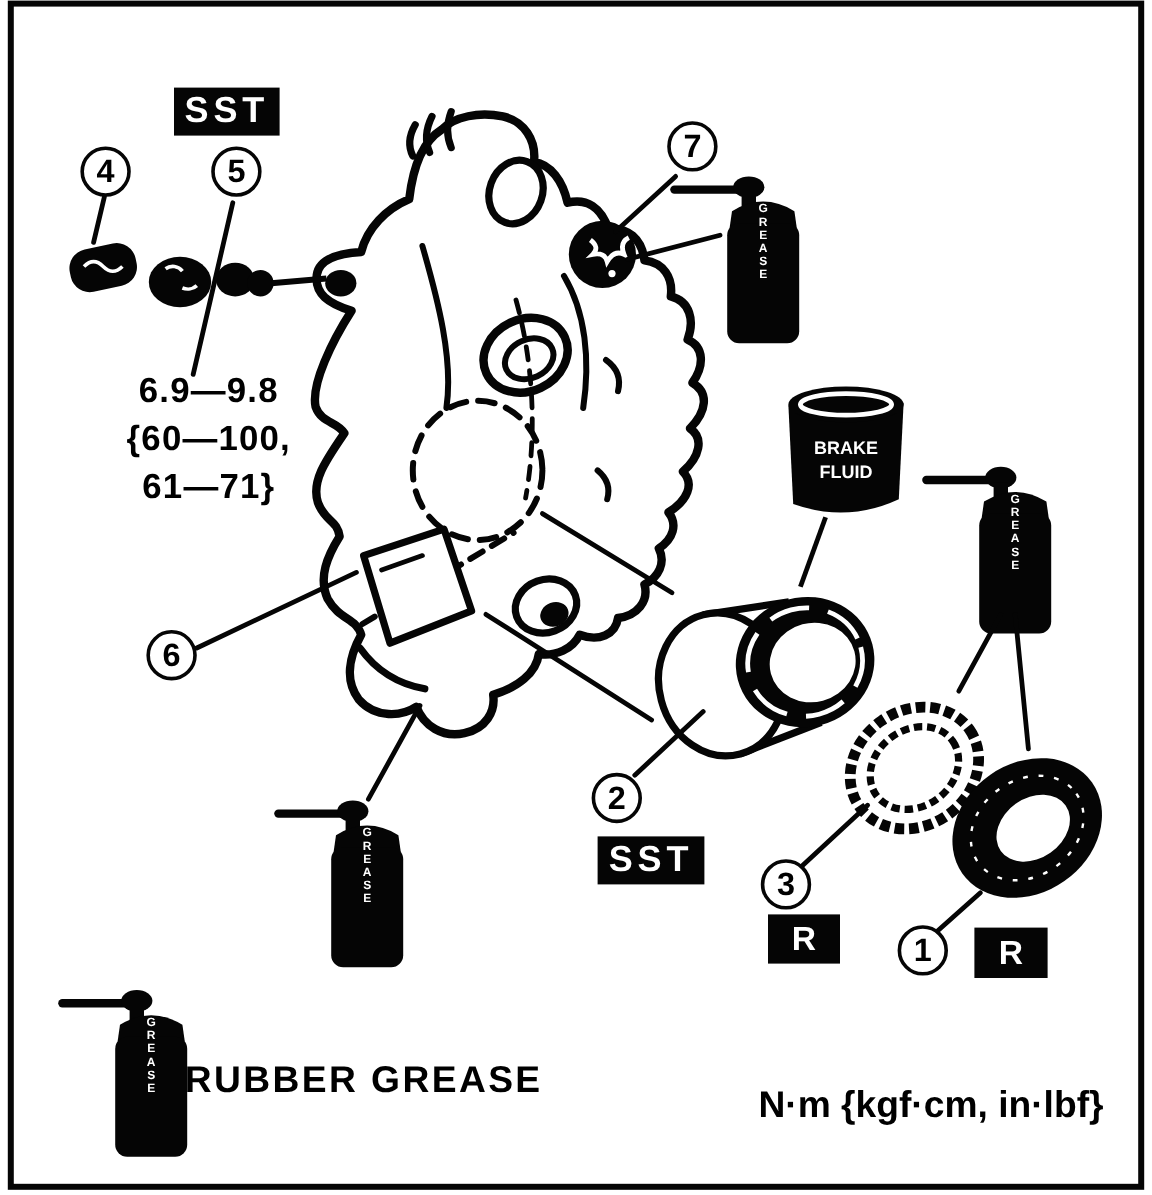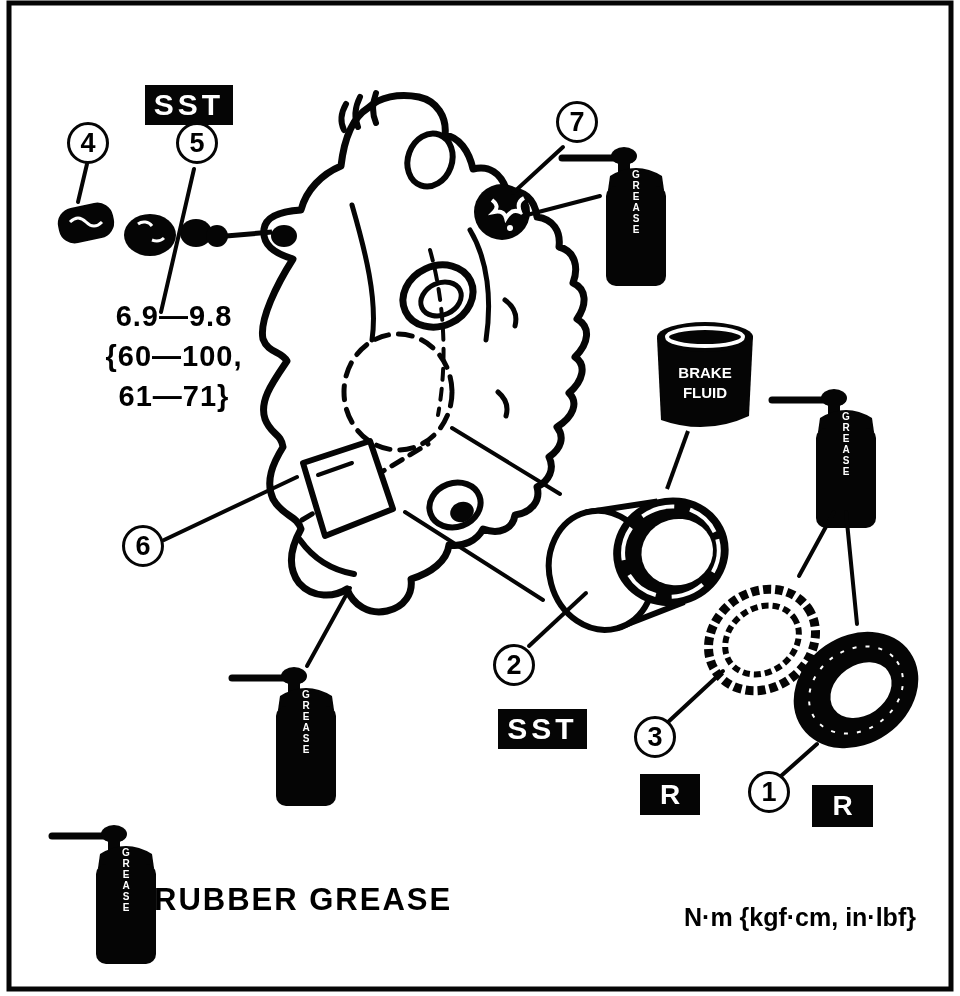--- a/index.html
+++ b/index.html
@@ -4,21 +4,21 @@
 <style>
   html,body{margin:0;padding:0;background:#e8e8e4;}
   .stage{
     position:relative;width:960px;height:996px;background:#ffffff;
     font-family:"Liberation Sans", sans-serif;overflow:hidden;
   }
   .stage svg{position:absolute;left:0;top:0;}
   .lbl{position:absolute;color:#000;font-weight:bold;white-space:nowrap;}
   .blackbox{
     position:absolute;background:#050505;color:#fff;font-weight:bold;
-    display:flex;align-items:center;justify-content:center;margin-top:12px;
+    display:flex;align-items:center;justify-content:center;
   }
   .sstbox{font-size:30px;letter-spacing:4px;}
   .rbox{font-size:28px;}
   .callout{
     position:absolute;width:42px;height:42px;border:3.5px solid #050505;
     border-radius:50%;background:#fff;color:#000;font-size:27px;font-weight:bold;
     display:flex;align-items:center;justify-content:center;box-sizing:border-box;
   }
   .torque{
     font-size:29px;line-height:40px;text-align:center;width:156px;
@@ -176,23 +176,23 @@
 <div class="blackbox rbox" style="left:812px;top:773px;width:61px;height:42px;">R</div>
 
 <div class="callout" style="left:67px;top:122px;">4</div>
 <div class="callout" style="left:176px;top:122px;">5</div>
 <div class="callout" style="left:556px;top:101px;">7</div>
 <div class="callout" style="left:122px;top:525px;">6</div>
 <div class="callout" style="left:493px;top:644px;">2</div>
 <div class="callout" style="left:634px;top:716px;">3</div>
 <div class="callout" style="left:748px;top:771px;">1</div>
 
-<div class="lbl torque" style="left:96px;top:296px;">
+<div class="lbl torque" style="left:96px;top:306px;">
   <div>6.9—9.8</div>
   <div>{60—100,</div>
   <div>61—71}</div>
 </div>
 
 <div class="lbl" style="left:154px;top:882px;font-size:31px;letter-spacing:2px;">RUBBER GREASE</div>
 
-<div class="lbl" style="left:684px;top:903px;font-size:25px;">N·m {kgf·cm, in·lbf}</div>
+<div class="lbl" style="left:632px;top:903px;font-size:31px;">N·m {kgf·cm, in·lbf}</div>
 
 </div>
 
 </body></html>

